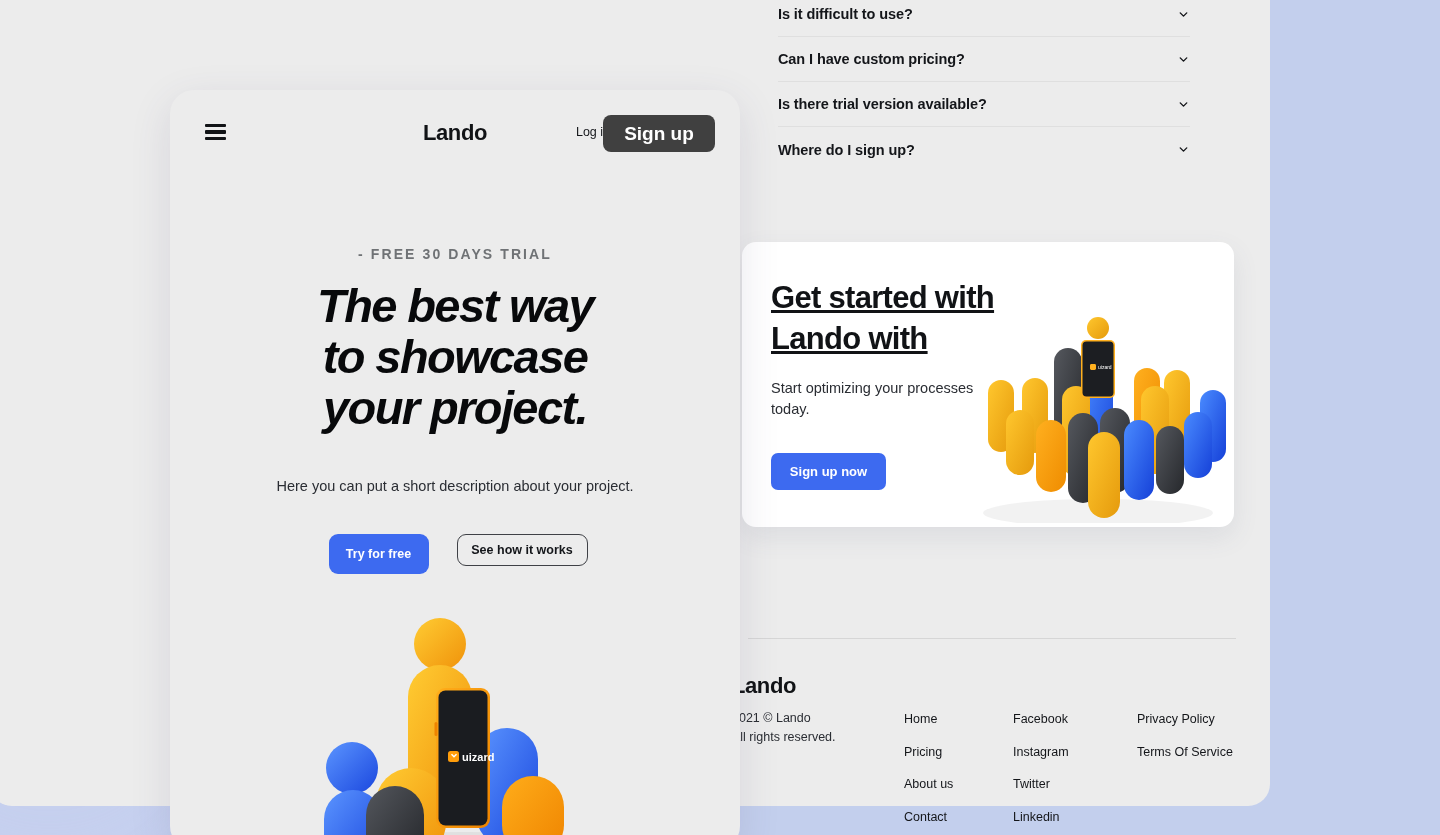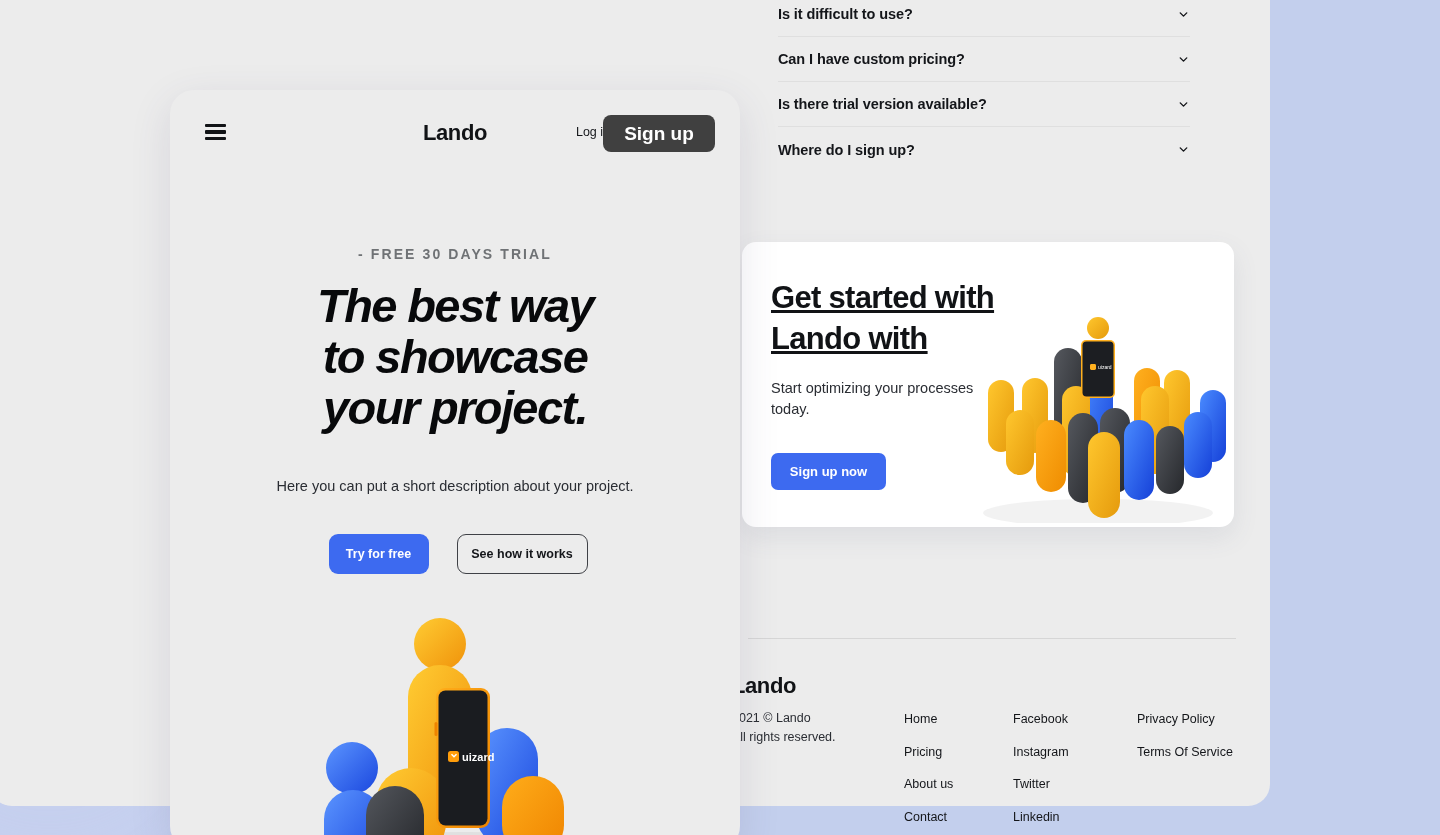--- a/index.html
+++ b/index.html
@@ -181,21 +181,21 @@
     position:absolute; left:6px; right:0; top:444px;
     display:flex; justify-content:center; gap:28px;
   }
   .btn-primary {
     width:100px; height:40px;
     background:#3d6af0; color:#fff;
     border:none; border-radius:9px;
     font-family:inherit; font-size:12.5px; font-weight:bold; cursor:pointer;
   }
   .btn-ghost {
-    width:131px; height:40px;
+    width:131px; height:32px;
     background:transparent; color:#14161a;
     border:1.3px solid #3f4146; border-radius:9px;
     font-family:inherit; font-size:12.5px; font-weight:bold; cursor:pointer;
   }
   .hero-art {
     position:absolute; left:50%; top:528px;
     transform:translateX(-50%);
     width:330px; height:235px;
   }
   .m-clip { position:absolute; left:0; top:0; width:570px; height:760px; overflow:hidden; }

